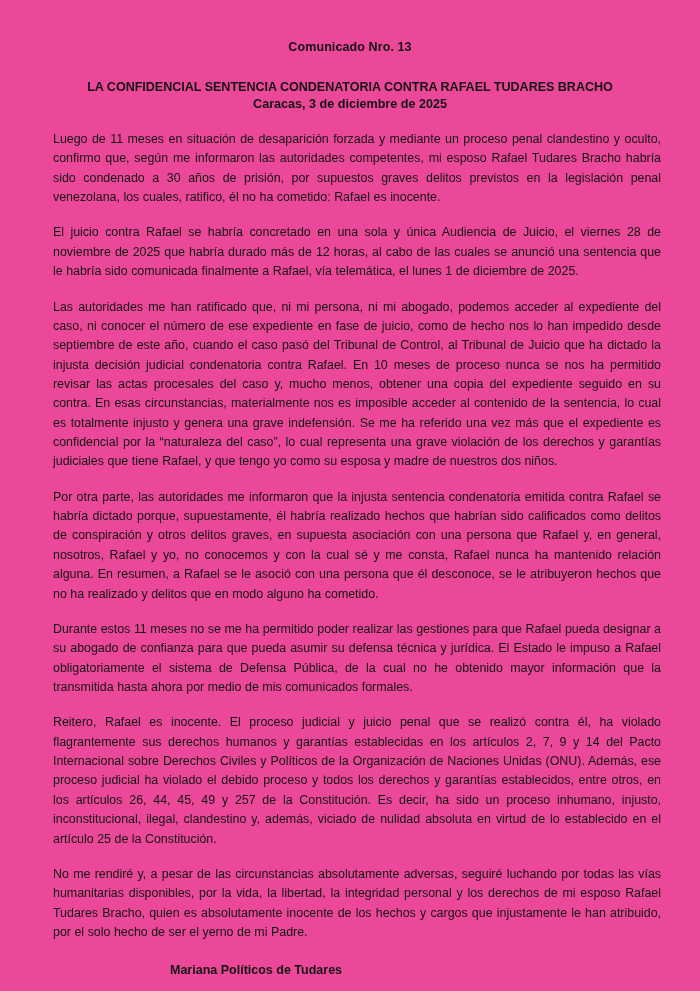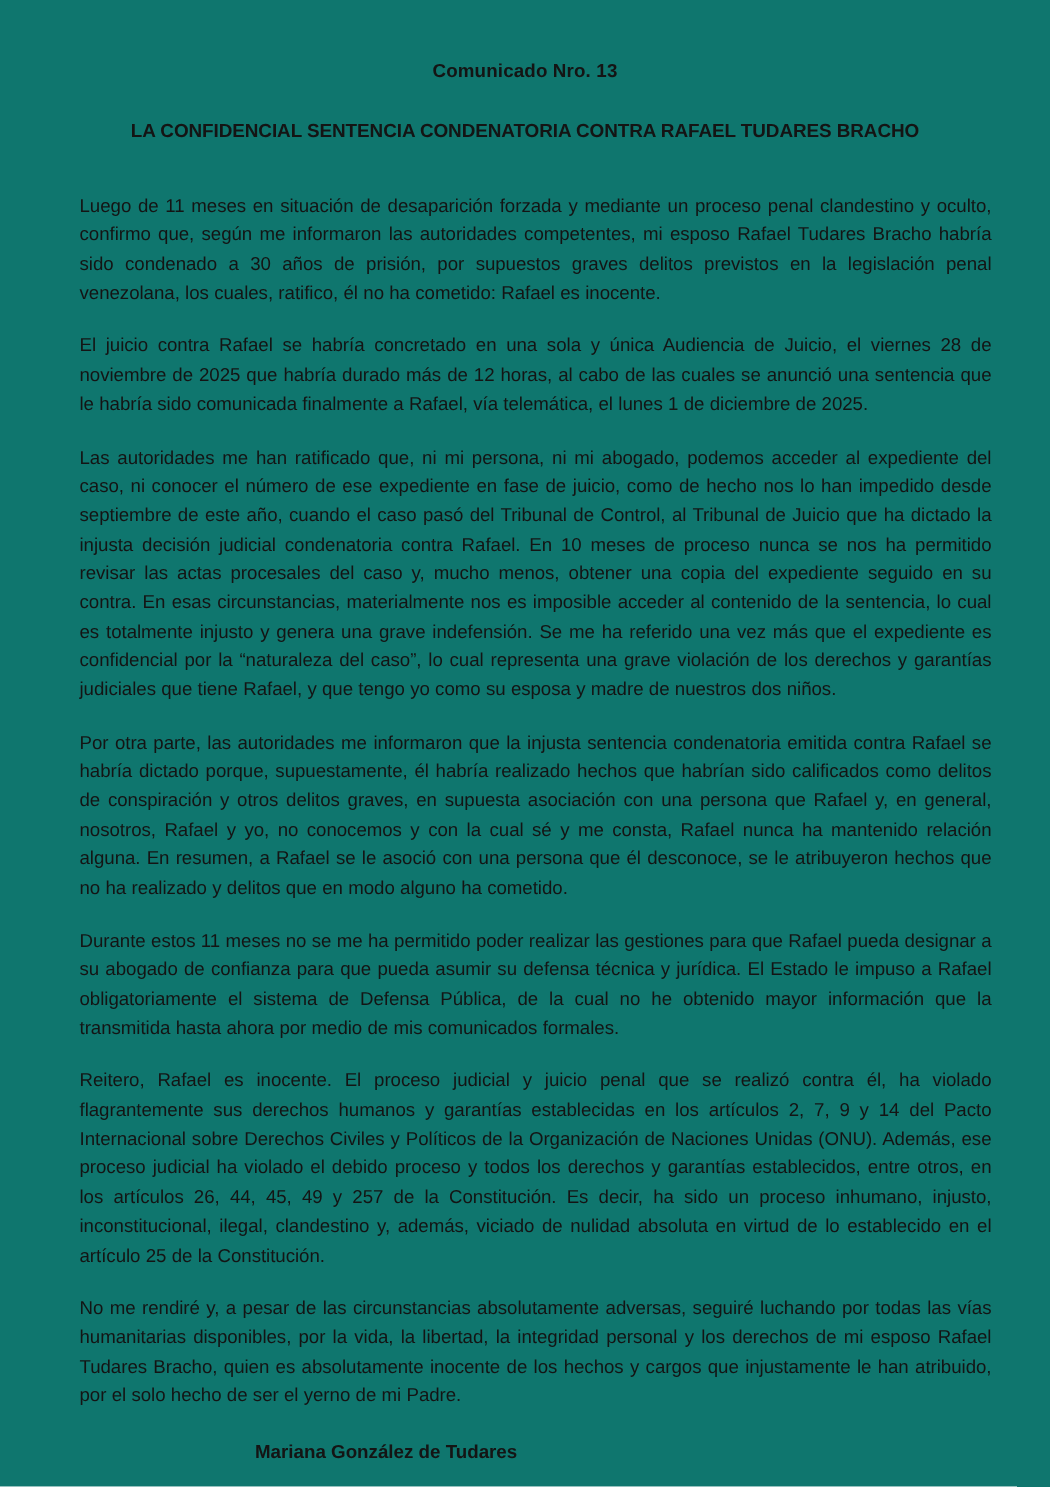--- a/index.html
+++ b/index.html
@@ -14,21 +14,21 @@
     font-family: "Liberation Sans", sans-serif;
     color: #141414;
     overflow: hidden;
     position: relative;
   }
 
   .page {
     box-sizing: border-box;
     width: 700px;
     height: 991px;
-    background: #0f766e;
+    background: #ec4899;
     padding: 0;
     position: relative;
   }
 
   
   .header {
     padding-top: 40px;
     text-align: center;
   }
   .doc-number {
@@ -36,21 +36,21 @@
     font-weight: bold;
     letter-spacing: 0.1px;
     line-height: 1.2;
     margin: 0 0 24px 0;
   }
   .doc-title {
     font-size: 12.6px;
     font-weight: bold;
     letter-spacing: -0.05px;
     line-height: 1.35;
-    margin: 15px;
+    margin: 0;
     padding: 0 36px;
   }
   .doc-place-date {
     font-size: 12.6px;
     font-weight: bold;
     line-height: 1.35;
     margin: 0;
   }
 
   
@@ -93,30 +93,31 @@
   }
 </style>
 </head>
 <body>
 
 <div class="page">
 
   <div class="header">
     <p class="doc-number">Comunicado Nro. 13</p>
     <p class="doc-title">LA CONFIDENCIAL SENTENCIA CONDENATORIA CONTRA RAFAEL TUDARES BRACHO</p>
+    <p class="doc-place-date">Caracas, 3 de diciembre de 2025</p>
   </div>
 
   <div class="body-text">
     <p>Luego de 11 meses en situación de desaparición forzada y mediante un proceso penal clandestino y oculto, confirmo que, según me informaron las autoridades competentes, mi esposo Rafael Tudares Bracho habría sido condenado a 30 años de prisión, por supuestos graves delitos previstos en la legislación penal venezolana, los cuales, ratifico, él no ha cometido: Rafael es inocente.</p>
     <p>El juicio contra Rafael se habría concretado en una sola y única Audiencia de Juicio, el viernes 28 de noviembre de 2025 que habría durado más de 12 horas, al cabo de las cuales se anunció una sentencia que le habría sido comunicada finalmente a Rafael, vía telemática, el lunes 1 de diciembre de 2025.</p>
     <p>Las autoridades me han ratificado que, ni mi persona, ni mi abogado, podemos acceder al expediente del caso, ni conocer el número de ese expediente en fase de juicio, como de hecho nos lo han impedido desde septiembre de este año, cuando el caso pasó del Tribunal de Control, al Tribunal de Juicio que ha dictado la injusta decisión judicial condenatoria contra Rafael. En 10 meses de proceso nunca se nos ha permitido revisar las actas procesales del caso y, mucho menos, obtener una copia del expediente seguido en su contra. En esas circunstancias, materialmente nos es imposible acceder al contenido de la sentencia, lo cual es totalmente injusto y genera una grave indefensión. Se me ha referido una vez más que el expediente es confidencial por la “naturaleza del caso”, lo cual representa una grave violación de los derechos y garantías judiciales que tiene Rafael, y que tengo yo como su esposa y madre de nuestros dos niños.</p>
     <p>Por otra parte, las autoridades me informaron que la injusta sentencia condenatoria emitida contra Rafael se habría dictado porque, supuestamente, él habría realizado hechos que habrían sido calificados como delitos de conspiración y otros delitos graves, en supuesta asociación con una persona que Rafael y, en general, nosotros, Rafael y yo, no conocemos y con la cual sé y me consta, Rafael nunca ha mantenido relación alguna. En resumen, a Rafael se le asoció con una persona que él desconoce, se le atribuyeron hechos que no ha realizado y delitos que en modo alguno ha cometido.</p>
     <p>Durante estos 11 meses no se me ha permitido poder realizar las gestiones para que Rafael pueda designar a su abogado de confianza para que pueda asumir su defensa técnica y jurídica. El Estado le impuso a Rafael obligatoriamente el sistema de Defensa Pública, de la cual no he obtenido mayor información que la transmitida hasta ahora por medio de mis comunicados formales.</p>
     <p>Reitero, Rafael es inocente. El proceso judicial y juicio penal que se realizó contra él, ha violado flagrantemente sus derechos humanos y garantías establecidas en los artículos 2, 7, 9 y 14 del Pacto Internacional sobre Derechos Civiles y Políticos de la Organización de Naciones Unidas (ONU). Además, ese proceso judicial ha violado el debido proceso y todos los derechos y garantías establecidos, entre otros,  en los artículos 26, 44, 45, 49 y 257 de la Constitución. Es decir, ha sido un proceso inhumano, injusto, inconstitucional, ilegal, clandestino y, además, viciado de nulidad absoluta en virtud de lo establecido en el artículo 25 de la Constitución.</p>
     <p>No me rendiré y, a pesar de las circunstancias absolutamente adversas, seguiré luchando por todas las vías humanitarias disponibles, por la vida, la libertad, la integridad personal y los derechos de mi esposo Rafael Tudares Bracho, quien es absolutamente inocente de los hechos y cargos que injustamente le han atribuido, por el solo hecho de ser el yerno de mi Padre.</p>
   </div>
 
   <div class="signature">
-    <p class="sig-line">Mariana González de Tudares</p>
+    <p class="sig-line">Mariana Políticos de Tudares</p>
     <p class="sig-role">Venezolana, esposa y madre.</p>
   </div>
 
 </div>
 
 </body></html>

